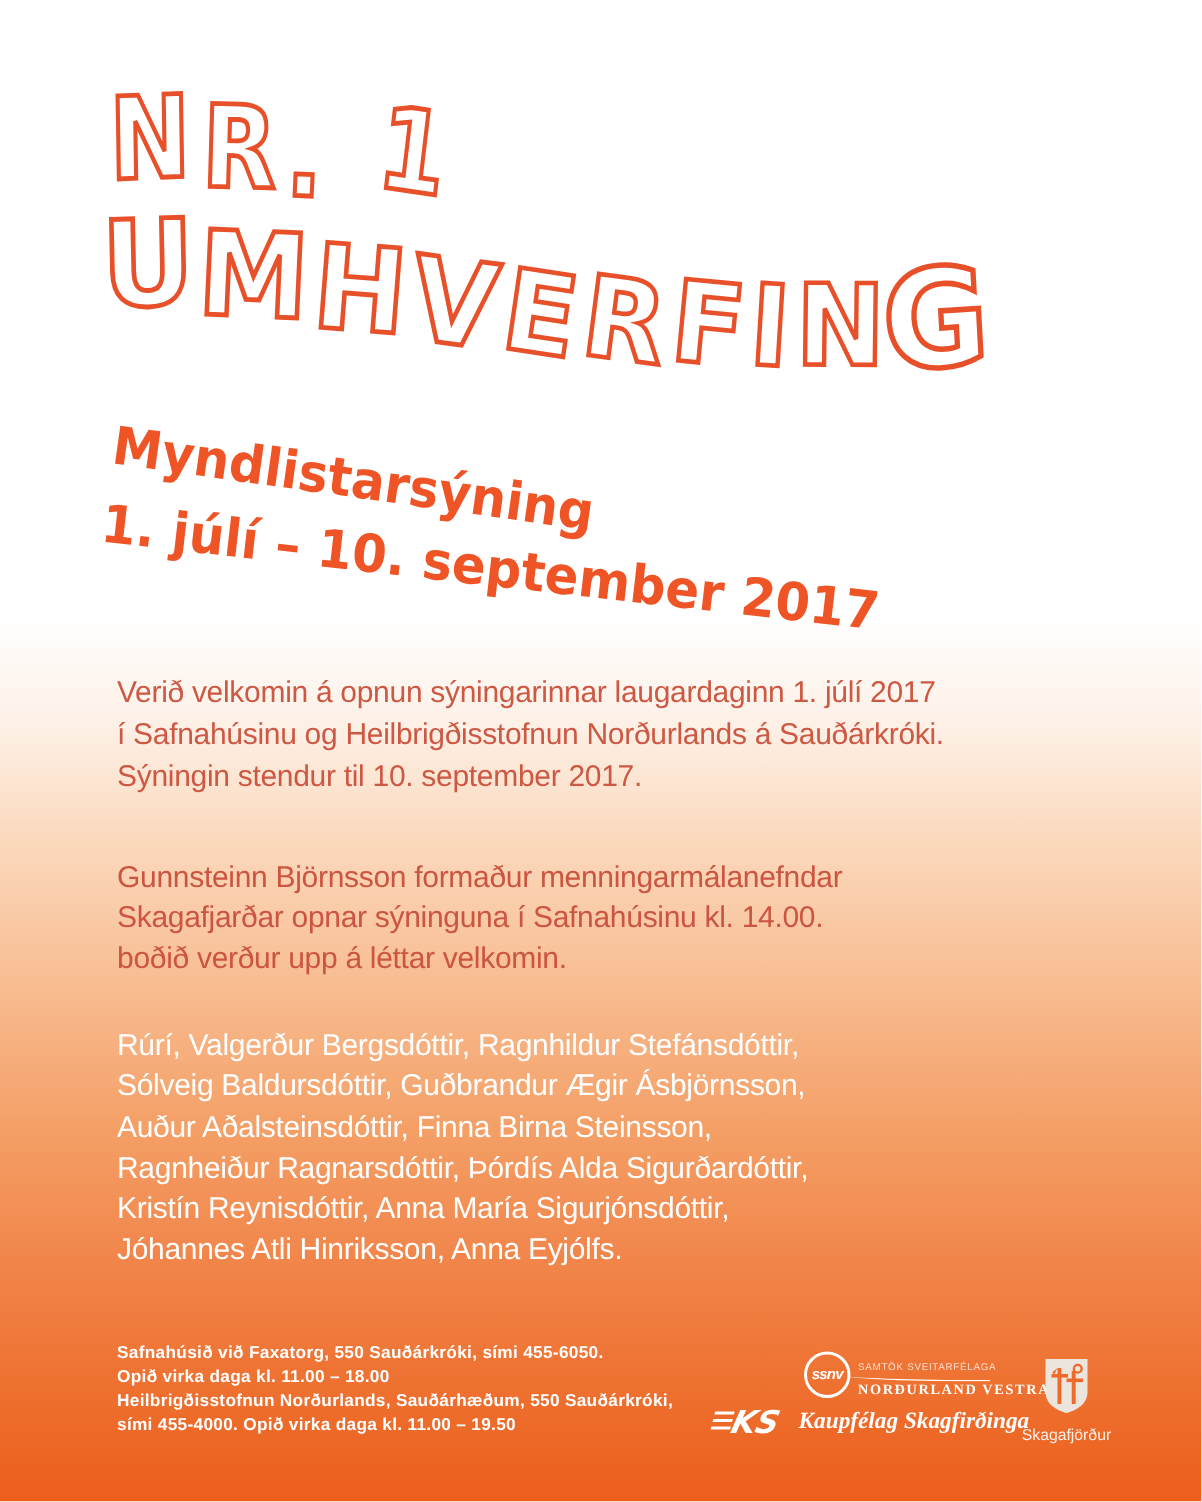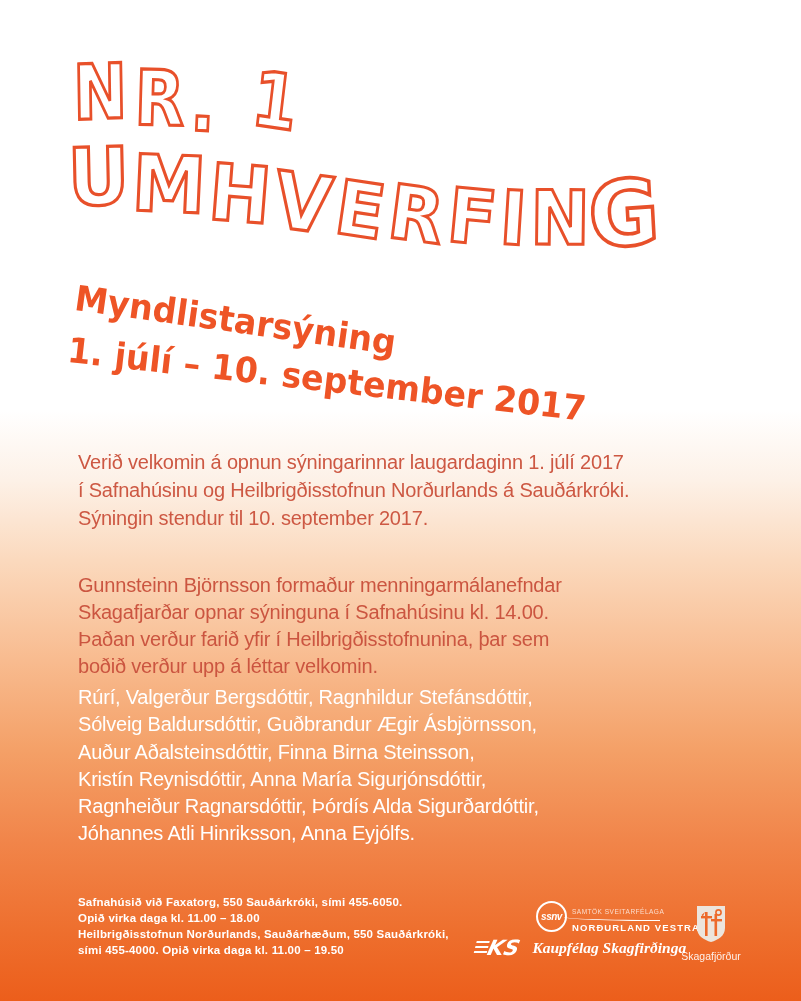--- a/index.html
+++ b/index.html
@@ -44,21 +44,21 @@
   .venue .line{white-space:nowrap;}
   
   .logo-ssnv{position:absolute;left:536px;top:901px;display:flex;align-items:flex-start;}
   .ssnv-circle{width:27px;height:27px;border:2.5px solid #fff;border-radius:50%;
     display:flex;align-items:center;justify-content:center;
     color:#fff;font-style:italic;font-weight:700;font-size:10px;letter-spacing:-0.5px;text-align:right;}
   .ssnv-text{margin-left:5px;margin-top:7px;color:#fff;}
   .ssnv-line1{font-size:6.5px;letter-spacing:0.5px;opacity:0.75;white-space:nowrap;}
   .ssnv-underline{width:96px;height:4px;border-bottom:1.5px solid #fff;
     border-bottom-left-radius:100% 4px;margin:1px 0 1px -8px;}
-  .ssnv-line2{font-size:9.5px;font-weight:700;letter-spacing:1.1px;white-space:nowrap;}
+  .ssnv-line2{font-size:9.5px;font-weight:700;letter-spacing:1.1px;white-space:nowrap;font-family:Liberation Serif, serif;}
   .logo-ks{position:absolute;left:488px;top:936px;display:flex;align-items:center;color:#fff;}
   .ks-mark{position:relative;display:inline-block;font-family:"DejaVu Sans",sans-serif;
     font-weight:700;font-style:italic;font-size:21px;transform:skewX(-14deg);}
   .ks-mark::before{content:"";position:absolute;left:-13px;top:5px;width:13px;height:2px;
     background:#fff;box-shadow:0 5px 0 #fff,0 10px 0 #fff;}
   .ks-name{margin-left:13px;font-family:Liberation Serif, serif;
     font-weight:700;font-style:italic;font-size:15.5px;white-space:nowrap;}
   .logo-skaga{position:absolute;left:678px;top:905px;width:66px;text-align:center;}
   .skaga-label{margin-top:3px;color:#fff;opacity:0.9;font-size:10.5px;white-space:nowrap;}
 </style>
@@ -74,29 +74,28 @@
   <div class="subtitle subtitle-2">1. júlí – 10. september 2017</div>
 
   <div class="para para-1">
       <div class="line">Verið velkomin á opnun sýningarinnar laugardaginn 1. júlí 2017</div>
       <div class="line">í Safnahúsinu og Heilbrigðisstofnun Norðurlands á Sauðárkróki.</div>
       <div class="line">Sýningin stendur til 10. september 2017.</div>
     </div>
   <div class="para para-2">
       <div class="line">Gunnsteinn Björnsson formaður menningarmálanefndar</div>
       <div class="line">Skagafjarðar opnar sýninguna í Safnahúsinu kl. 14.00.</div>
-      <div class="line">Þaðan verður farið yfir í Heilbrigðisstofnunina, þar sem</div>
       <div class="line">boðið verður upp á léttar velkomin.</div>
     </div>
   <div class="para artists">
       <div class="line">Rúrí, Valgerður Bergsdóttir, Ragnhildur Stefánsdóttir,</div>
       <div class="line">Sólveig Baldursdóttir, Guðbrandur Ægir Ásbjörnsson,</div>
       <div class="line">Auður Aðalsteinsdóttir, Finna Birna Steinsson,</div>
+      <div class="line">Ragnheiður Ragnarsdóttir, Þórdís Alda Sigurðardóttir,</div>
       <div class="line">Kristín Reynisdóttir, Anna María Sigurjónsdóttir,</div>
-      <div class="line">Ragnheiður Ragnarsdóttir, Þórdís Alda Sigurðardóttir,</div>
       <div class="line">Jóhannes Atli Hinriksson, Anna Eyjólfs.</div>
     </div>
 
   <div class="venue">
       <div class="line">Safnahúsið við Faxatorg, 550 Sauðárkróki, sími 455-6050.</div>
       <div class="line">Opið virka daga kl. 11.00 – 18.00</div>
       <div class="line">Heilbrigðisstofnun Norðurlands, Sauðárhæðum, 550 Sauðárkróki,</div>
       <div class="line">sími 455-4000. Opið virka daga kl. 11.00 – 19.50</div>
     </div>
 

